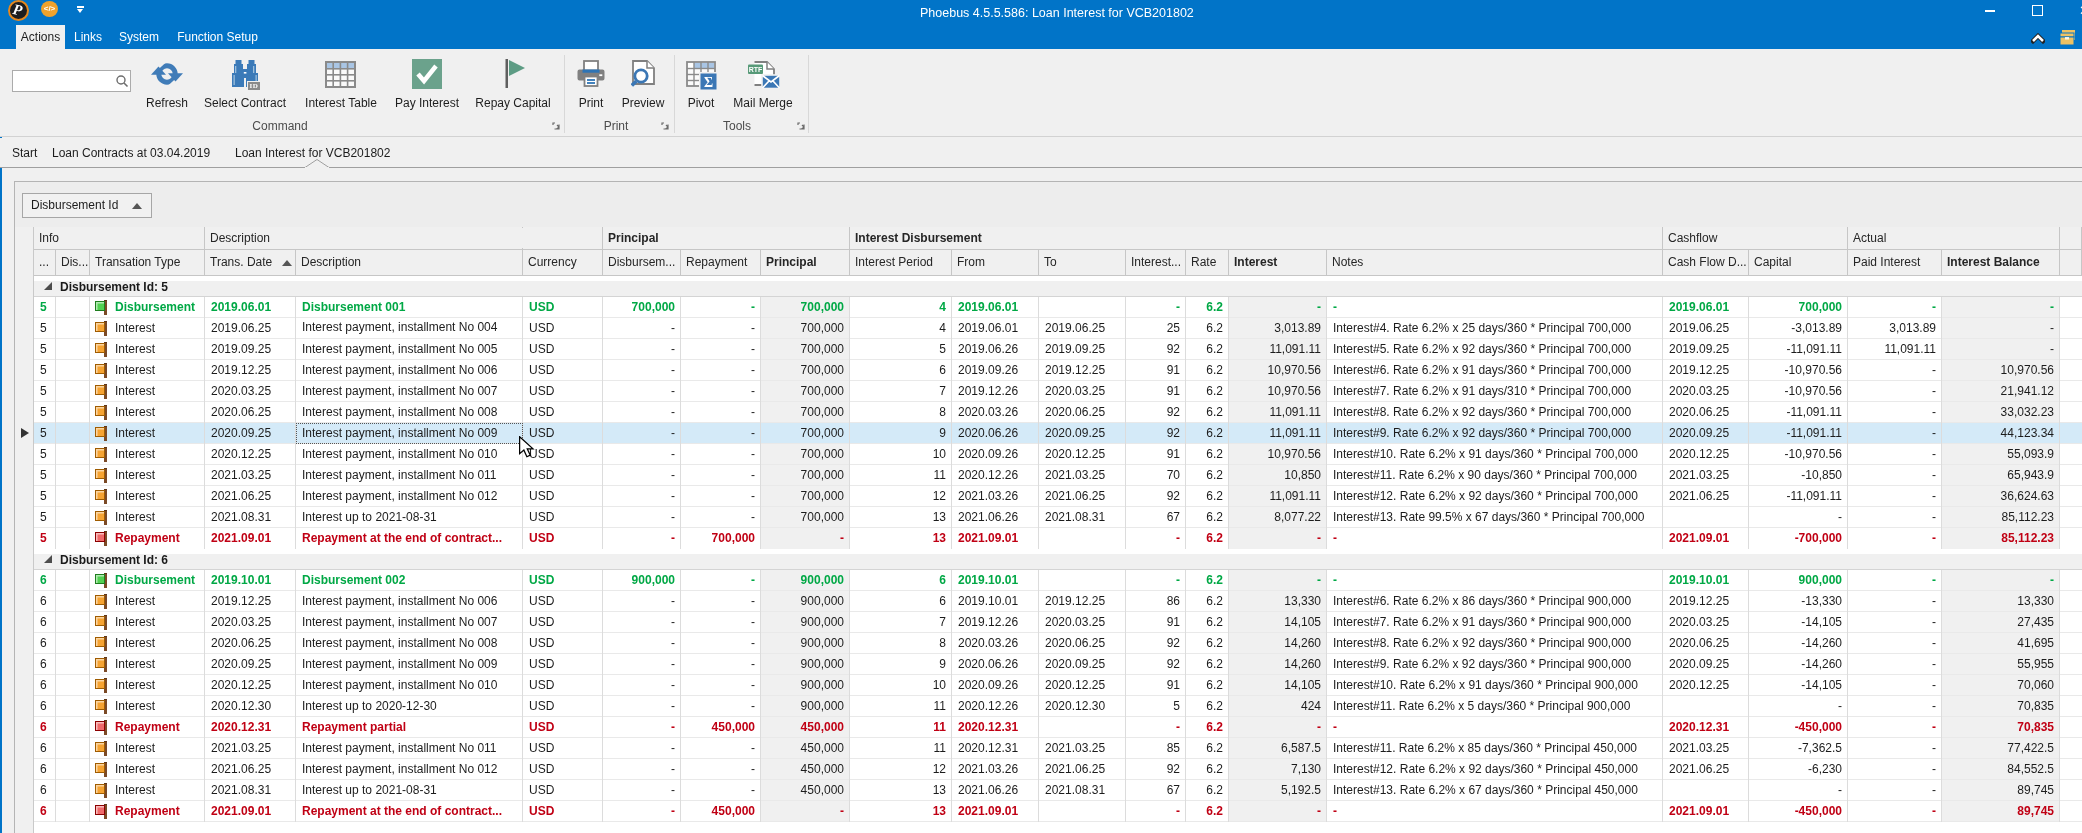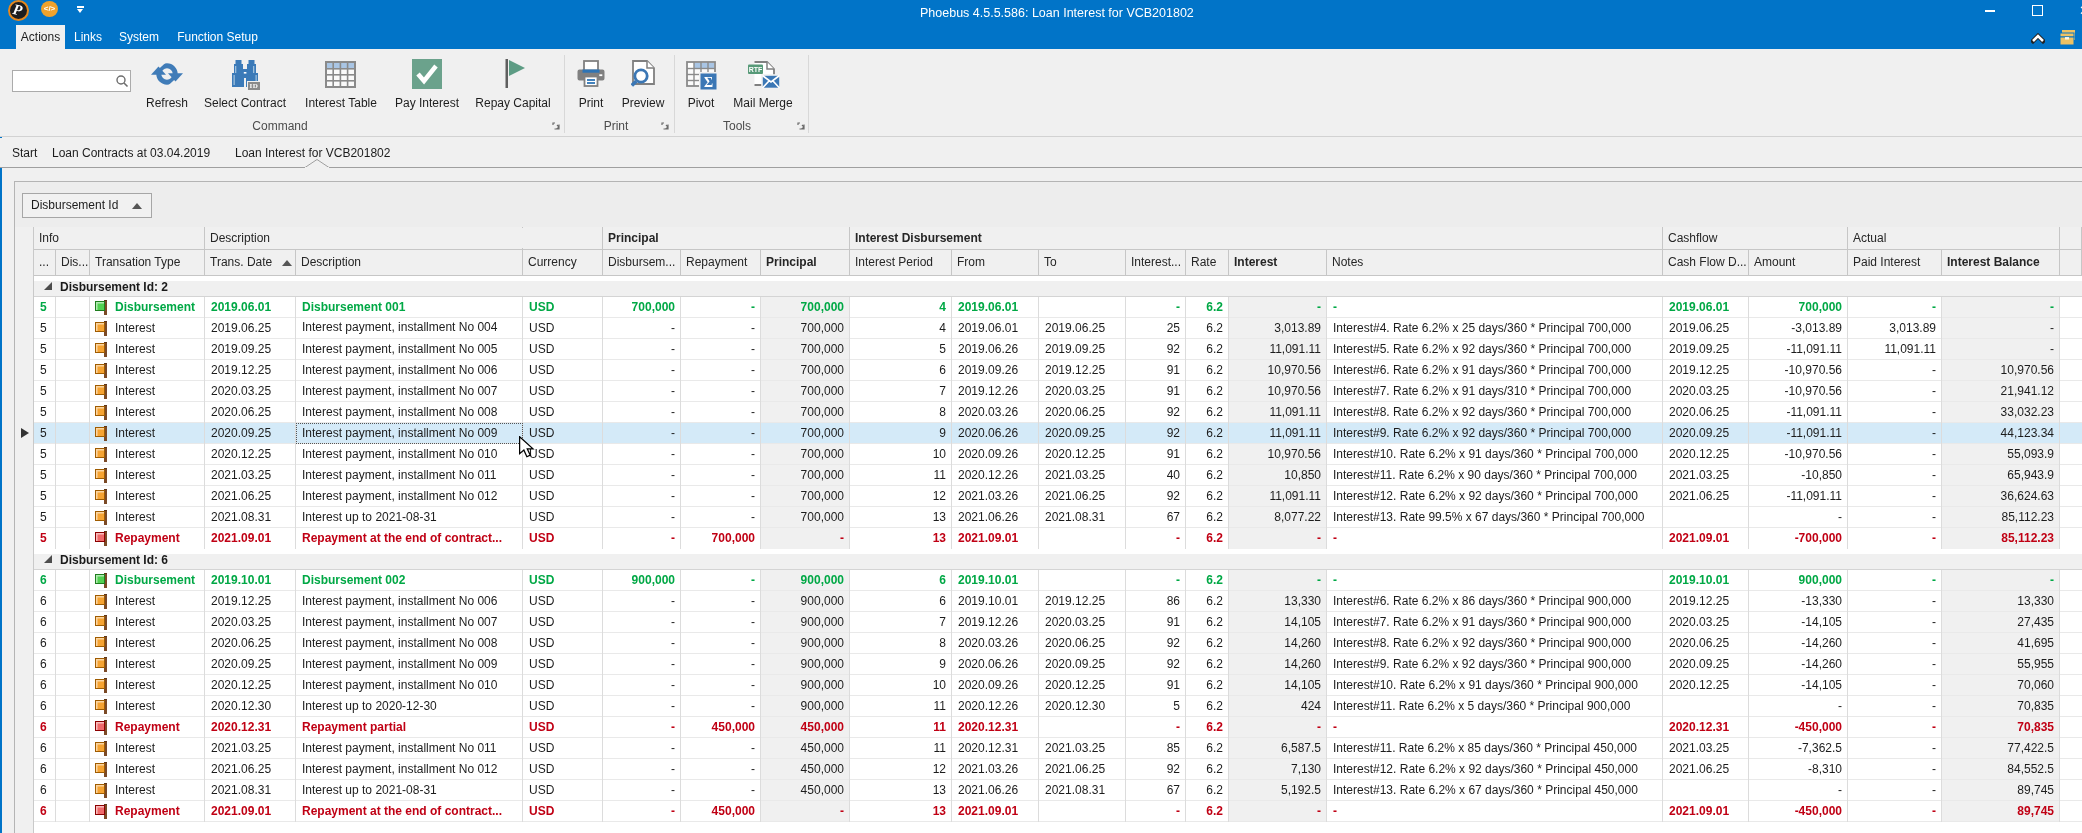--- a/index.html
+++ b/index.html
@@ -195,32 +195,32 @@
 <div class="hdr" style="left:681px;top:250px;width:80px;height:26px;line-height:25px;padding-left:5px;font-weight:normal">Repayment</div>
 <div class="hdr" style="left:761px;top:250px;width:89px;height:26px;line-height:25px;padding-left:5px;font-weight:bold">Principal</div>
 <div class="hdr" style="left:850px;top:250px;width:102px;height:26px;line-height:25px;padding-left:5px;font-weight:normal">Interest Period</div>
 <div class="hdr" style="left:952px;top:250px;width:87px;height:26px;line-height:25px;padding-left:5px;font-weight:normal">From</div>
 <div class="hdr" style="left:1039px;top:250px;width:87px;height:26px;line-height:25px;padding-left:5px;font-weight:normal">To</div>
 <div class="hdr" style="left:1126px;top:250px;width:60px;height:26px;line-height:25px;padding-left:5px;font-weight:normal">Interest...</div>
 <div class="hdr" style="left:1186px;top:250px;width:43px;height:26px;line-height:25px;padding-left:5px;font-weight:normal">Rate</div>
 <div class="hdr" style="left:1229px;top:250px;width:98px;height:26px;line-height:25px;padding-left:5px;font-weight:bold">Interest</div>
 <div class="hdr" style="left:1327px;top:250px;width:336px;height:26px;line-height:25px;padding-left:5px;font-weight:normal">Notes</div>
 <div class="hdr" style="left:1663px;top:250px;width:86px;height:26px;line-height:25px;padding-left:5px;font-weight:normal">Cash Flow D...</div>
-<div class="hdr" style="left:1749px;top:250px;width:99px;height:26px;line-height:25px;padding-left:5px;font-weight:normal">Amount</div>
+<div class="hdr" style="left:1749px;top:250px;width:99px;height:26px;line-height:25px;padding-left:5px;font-weight:normal">Capital</div>
 <div class="hdr" style="left:1848px;top:250px;width:94px;height:26px;line-height:25px;padding-left:5px;font-weight:normal">Paid Interest</div>
 <div class="hdr" style="left:1942px;top:250px;width:118px;height:26px;line-height:25px;padding-left:5px;font-weight:bold">Interest Balance</div>
 <div class="hdr" style="left:2060px;top:250px;width:22px;height:26px"></div>
 <div class="a" style="left:34px;top:275.5px;width:2048px;height:557.5px;background:#fff"></div>
 <div class="a" style="left:761px;top:275.5px;width:89px;height:546.0px;background:#f0f0f0"></div>
 <div class="a" style="left:1229px;top:275.5px;width:98px;height:546.0px;background:#f0f0f0"></div>
 <div class="a" style="left:1942px;top:275.5px;width:118px;height:546.0px;background:#f0f0f0"></div>
 <div class="a" style="left:34px;top:275.5px;width:2048px;height:5px;background:#fff"></div>
 <div class="a" style="left:34px;top:280.5px;width:2048px;height:16px;background:#f0f0f0;border-bottom:1px solid #d4d4d4"></div>
 <div class="tri-exp" style="left:44px;top:281.5px"></div>
-<div class="a b" style="left:60px;top:277.5px;height:19px;line-height:19px;color:#1a1a1a;font-size:12px">Disbursement Id: 2</div>
+<div class="a b" style="left:60px;top:277.5px;height:19px;line-height:19px;color:#1a1a1a;font-size:12px">Disbursement Id: 5</div>
 <div class="a" style="left:34px;top:548.5px;width:2048px;height:5px;background:#fff"></div>
 <div class="a" style="left:34px;top:553.5px;width:2048px;height:16px;background:#f0f0f0;border-bottom:1px solid #d4d4d4"></div>
 <div class="tri-exp" style="left:44px;top:554.5px"></div>
 <div class="a b" style="left:60px;top:550.5px;height:19px;line-height:19px;color:#1a1a1a;font-size:12px">Disbursement Id: 6</div>
 <div class="a" style="left:34px;top:422.5px;width:2048px;height:21px;background:#d4eaf8"></div>
 <div class="hline" style="top:317px"></div>
 <div class="hline" style="top:338px"></div>
 <div class="hline" style="top:359px"></div>
 <div class="hline" style="top:380px"></div>
 <div class="hline" style="top:401px"></div>
@@ -473,21 +473,21 @@
   </div>
 <div class="cell l" style="left:205px;top:464.5px;width:91px">2021.03.25</div>
 <div class="cell l" style="left:296px;top:464.5px;width:227px">Interest payment, installment No 011</div>
 <div class="cell l" style="left:523px;top:464.5px;width:80px">USD</div>
 <div class="cell r" style="left:603px;top:464.5px;width:78px">-</div>
 <div class="cell r" style="left:681px;top:464.5px;width:80px">-</div>
 <div class="cell r" style="left:761px;top:464.5px;width:89px">700,000</div>
 <div class="cell r" style="left:850px;top:464.5px;width:102px">11</div>
 <div class="cell l" style="left:952px;top:464.5px;width:87px">2020.12.26</div>
 <div class="cell l" style="left:1039px;top:464.5px;width:87px">2021.03.25</div>
-<div class="cell r" style="left:1126px;top:464.5px;width:60px">40</div>
+<div class="cell r" style="left:1126px;top:464.5px;width:60px">70</div>
 <div class="cell r" style="left:1186px;top:464.5px;width:43px">6.2</div>
 <div class="cell r" style="left:1229px;top:464.5px;width:98px">10,850</div>
 <div class="cell l" style="left:1327px;top:464.5px;width:336px">Interest#11. Rate 6.2% x 90 days/360 * Principal 700,000</div>
 <div class="cell l" style="left:1663px;top:464.5px;width:86px">2021.03.25</div>
 <div class="cell r" style="left:1749px;top:464.5px;width:99px">-10,850</div>
 <div class="cell r" style="left:1848px;top:464.5px;width:94px">-</div>
 <div class="cell r" style="left:1942px;top:464.5px;width:118px">65,943.9</div>
 <div class="cell l" style="left:34px;top:485.5px;width:22px">5</div>
 <div class="cell" style="left:90px;top:485.5px;width:115px">
 <span class="pole"></span>
@@ -772,21 +772,21 @@
 <div class="cell r" style="left:681px;top:758.5px;width:80px">-</div>
 <div class="cell r" style="left:761px;top:758.5px;width:89px">450,000</div>
 <div class="cell r" style="left:850px;top:758.5px;width:102px">12</div>
 <div class="cell l" style="left:952px;top:758.5px;width:87px">2021.03.26</div>
 <div class="cell l" style="left:1039px;top:758.5px;width:87px">2021.06.25</div>
 <div class="cell r" style="left:1126px;top:758.5px;width:60px">92</div>
 <div class="cell r" style="left:1186px;top:758.5px;width:43px">6.2</div>
 <div class="cell r" style="left:1229px;top:758.5px;width:98px">7,130</div>
 <div class="cell l" style="left:1327px;top:758.5px;width:336px">Interest#12. Rate 6.2% x 92 days/360 * Principal 450,000</div>
 <div class="cell l" style="left:1663px;top:758.5px;width:86px">2021.06.25</div>
-<div class="cell r" style="left:1749px;top:758.5px;width:99px">-8,310</div>
+<div class="cell r" style="left:1749px;top:758.5px;width:99px">-6,230</div>
 <div class="cell r" style="left:1848px;top:758.5px;width:94px">-</div>
 <div class="cell r" style="left:1942px;top:758.5px;width:118px">84,552.5</div>
 <div class="cell l" style="left:34px;top:779.5px;width:22px">6</div>
 <div class="cell" style="left:90px;top:779.5px;width:115px">
 <span class="pole"></span>
     <span class="flag" style="background:#f6a332;border-color:#a05c00;box-shadow:inset 1.5px 1.5px 0 rgba(255,255,255,.55)"></span>
 <span class="a" style="left:25px;top:0">Interest</span>
   </div>
 <div class="cell l" style="left:205px;top:779.5px;width:91px">2021.08.31</div>
 <div class="cell l" style="left:296px;top:779.5px;width:227px">Interest up to 2021-08-31</div>

